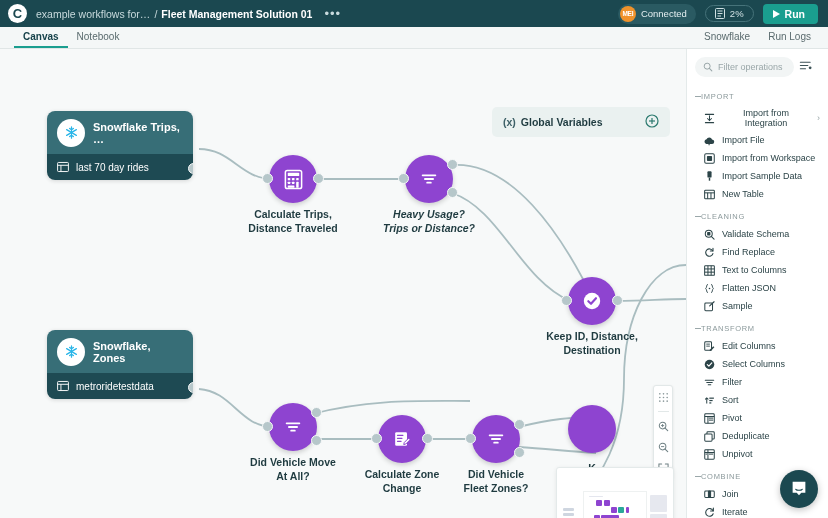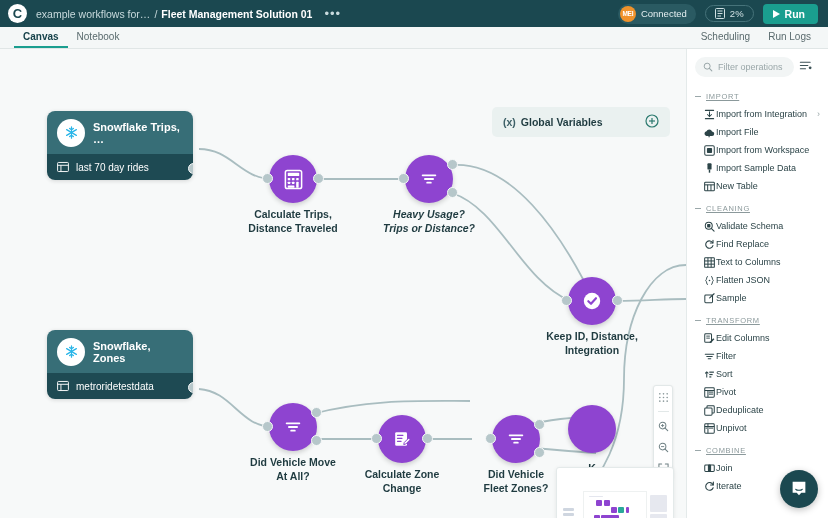--- a/index.html
+++ b/index.html
@@ -171,27 +171,27 @@
     background: #ffffff; border-left: 1px solid #e4eaea; overflow: hidden;
   }
   .search-row { display: flex; align-items: center; gap: 5px; padding: 8px 16px 6px 8px; }
   .search-box {
     flex: 1; display: flex; align-items: center; gap: 5px;
     background: #f2f5f5; border-radius: 11px; height: 20px; padding: 0 8px;
   }
   .search-ph { font-size: 9px; color: #9aa7a9; }
   .sort-icon { width: 13px; flex: 0 0 auto; cursor: pointer; }
   .grp-head {
-    display: flex; align-items: center; gap: 5px;
+    display: flex; align-items: center; 
     font-size: 7.5px; color: #8b999b; letter-spacing: 0.7px;
-    padding: 9px 8px 4px 8px; cursor: pointer; text-decoration: underline;
+    padding: 9px 8px 4px 8px; cursor: pointer;
   }
   .grp-dash { width: 6px; height: 1px; background: #9aa7a9; }
   .op-item {
-    display: flex; align-items: center; gap: 1px;
+    display: flex; align-items: center; gap: 7px;
     padding: 3px 8px 3px 16px; font-size: 9px; color: #2c4448; cursor: pointer; text-align: center;
   }
   .op-item .ic { width: 12px; height: 12px; flex: 0 0 auto; display:flex; align-items:center; justify-content:center;}
   .op-chevron { margin-left: auto; color: #9aa7a9; font-size: 9px; }
 
   
   .chat-fab {
     position: absolute; left: 780px; top: 470px; width: 38px; height: 38px;
     border-radius: 50%; background: #1b4850;
     display: flex; align-items: center; justify-content: center;
@@ -230,21 +230,21 @@
         <span class="play-tri"></span>
         <span>Run</span>
       </div>
     </div>
   </div>
 
   <div class="tabbar">
     <div class="tab active">Canvas</div>
     <div class="tab">Notebook</div>
     <div class="tabbar-right">
-      <div class="tab">Scheduling</div>
+      <div class="tab">Snowflake</div>
       <div class="tab">Run Logs</div>
     </div>
   </div>
 
   <div class="canvas">
 
     <svg class="canvas-svg" width="686" height="469">
       <g fill="none" stroke="#a9bdc0" stroke-width="1.8">
 
         <path d="M199,100 C232,100 240,130 273,130"></path>
@@ -388,21 +388,21 @@
       <div class="op-circle">
         <svg width="22" height="22" viewBox="0 0 22 22">
           <circle cx="11" cy="11" r="8.2" fill="#ffffff"></circle>
           <polyline points="7.3,11.2 10,13.8 15,8.2" fill="none" stroke="#8e44d0" stroke-width="2.1" stroke-linecap="round" stroke-linejoin="round"></polyline>
         </svg>
       </div>
       <div class="port port-l"></div>
       <div class="port port-r"></div>
       <div class="op-label">
         <div>Keep ID, Distance,</div>
-        <div>Integration</div>
+        <div>Destination</div>
       </div>
     </div>
 
     <div class="op-node" style="left:269px; top:354px;">
       <div class="op-circle">
         <svg width="20" height="20" viewBox="0 0 22 22">
           <g stroke="#ffffff" stroke-width="2" stroke-linecap="round">
             <line x1="4" y1="7" x2="18" y2="7"></line>
             <line x1="6.5" y1="11" x2="15.5" y2="11"></line>
             <line x1="9" y1="15" x2="13" y2="15"></line>
@@ -431,21 +431,21 @@
         </svg>
       </div>
       <div class="port port-l"></div>
       <div class="port port-r"></div>
       <div class="op-label">
         <div>Calculate Zone</div>
         <div>Change</div>
       </div>
     </div>
 
-    <div class="op-node" style="left:492px; top:366px;">
+    <div class="op-node" style="left:472px; top:366px;">
       <div class="op-circle">
         <svg width="20" height="20" viewBox="0 0 22 22">
           <g stroke="#ffffff" stroke-width="2" stroke-linecap="round">
             <line x1="4" y1="7" x2="18" y2="7"></line>
             <line x1="6.5" y1="11" x2="15.5" y2="11"></line>
             <line x1="9" y1="15" x2="13" y2="15"></line>
           </g>
         </svg>
       </div>
       <div class="port port-l"></div>
@@ -670,20 +670,29 @@
           <line x1="2.5" y1="3.4" x2="6.4" y2="3.4" stroke="#2c4448" stroke-width="1"></line>
           <line x1="2.5" y1="5.6" x2="6.4" y2="5.6" stroke="#2c4448" stroke-width="1"></line>
           <path d="M6.6,9.4 L10.2,5.8 L11.3,6.9 L7.7,10.5 L6.1,10.9 Z" fill="#2c4448"></path>
         </svg>
       </span>
       <span>Edit Columns</span>
     </div>
     <div class="op-item">
       <span class="ic">
         <svg width="11" height="11" viewBox="0 0 12 12">
+          <circle cx="6" cy="6" r="5.2" fill="#2c4448"></circle>
+          <polyline points="3.6,6.1 5.3,7.8 8.5,4.2" fill="none" stroke="#ffffff" stroke-width="1.3" stroke-linecap="round" stroke-linejoin="round"></polyline>
+        </svg>
+      </span>
+      <span>Select Columns</span>
+    </div>
+    <div class="op-item">
+      <span class="ic">
+        <svg width="11" height="11" viewBox="0 0 12 12">
           <g stroke="#2c4448" stroke-width="1.1" stroke-linecap="round">
             <line x1="1.4" y1="3.5" x2="10.6" y2="3.5"></line>
             <line x1="3" y1="6" x2="9" y2="6"></line>
             <line x1="4.6" y1="8.5" x2="7.4" y2="8.5"></line>
           </g>
         </svg>
       </span>
       <span>Filter</span>
     </div>
     <div class="op-item">

